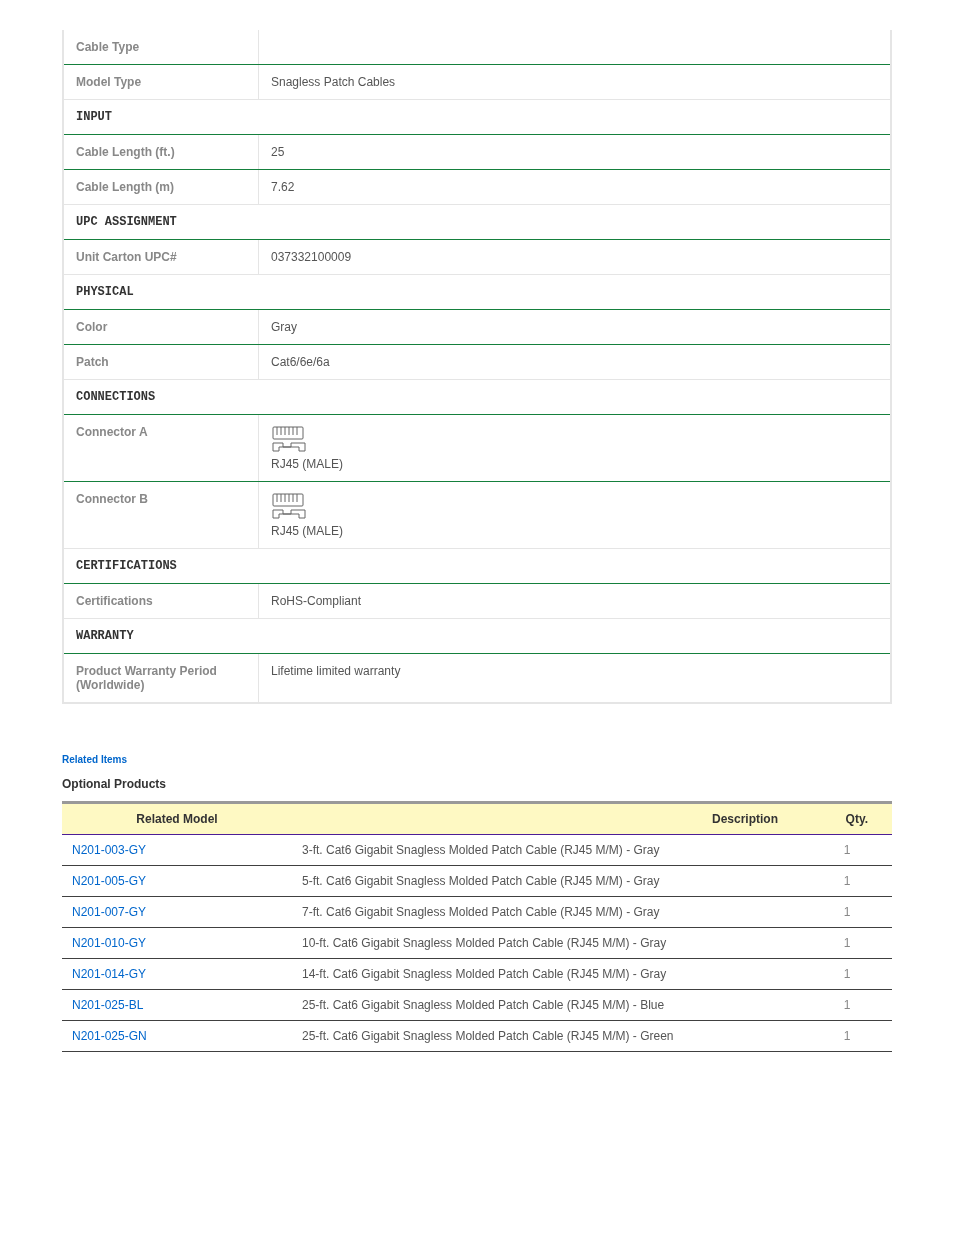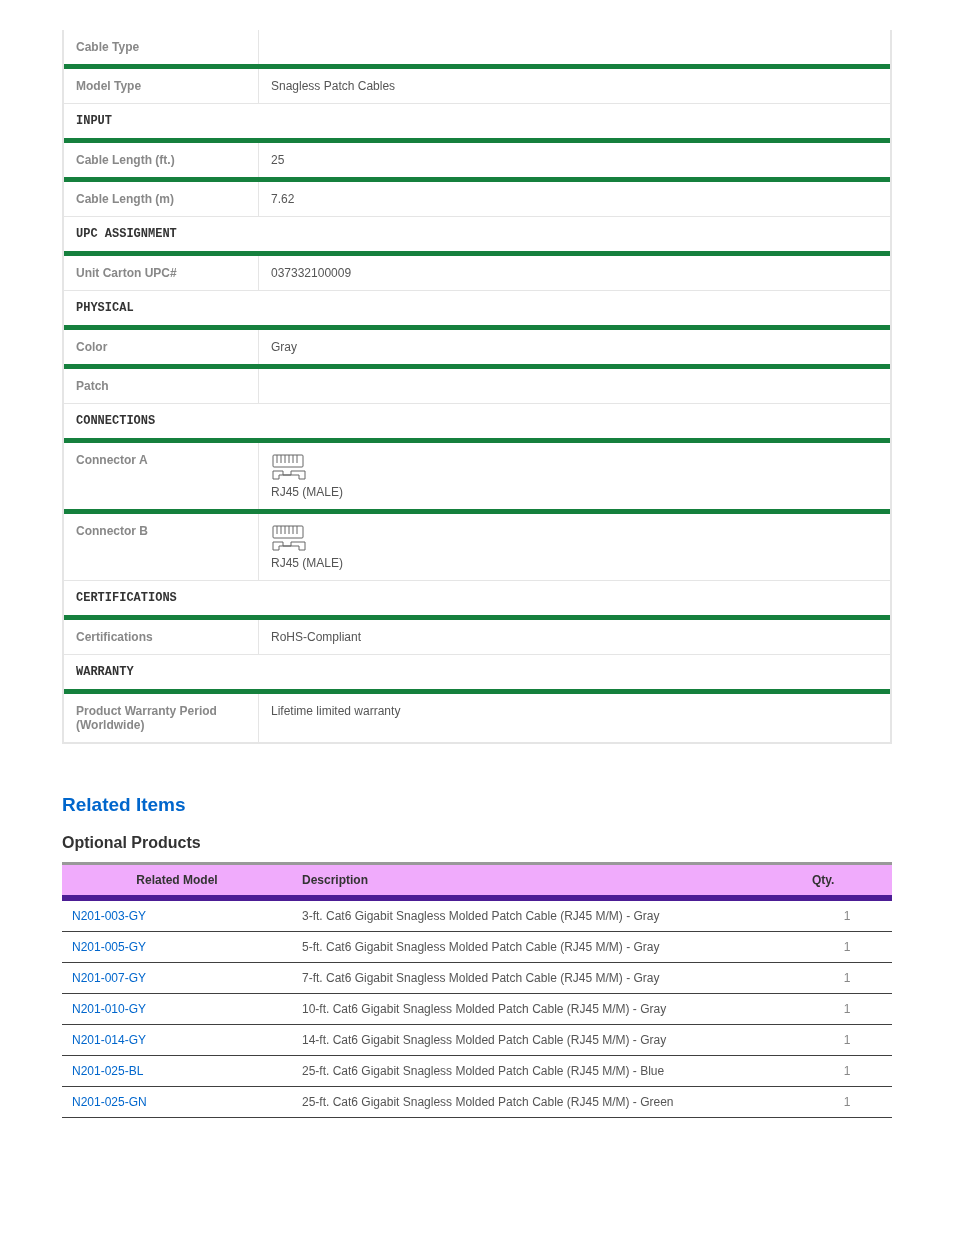--- a/index.html
+++ b/index.html
@@ -13,21 +13,21 @@
   .spec-table {
     width: 100%;
     border-collapse: separate;
     border-spacing: 0;
     border-left: 2px solid #e5e5e5;
     border-right: 2px solid #e5e5e5;
     border-bottom: 2px solid #e5e5e5;
   }
   .spec-row {
     display: flex;
-    border-top: 5px solid #15803d;
+    border-top: 1px solid #15803d;
   }
   .spec-row:first-child {
     border-top: none;
     flex-direction: column;
   }
   .spec-label {
     width: 195px;
     flex-shrink: 0;
     padding: 10px 12px;
     font-weight: bold;
@@ -47,47 +47,47 @@
     font-family: Liberation Mono, monospace;
   }
   .connector-cell {
     display: flex;
     flex-direction: column;
     align-items: flex-start;
     gap: 2px;
   }
   .related-heading {
     color: #0066cc;
-    font-size: 19px;
+    font-size: 10px;
     font-weight: bold;
     margin-top: 50px;
-    margin-bottom: 18px;
+    margin-bottom: 12px;
   }
   .sub-heading {
     font-weight: bold;
     color: #333;
-    font-size: 16px;
+    font-size: 12px;
     margin-bottom: 10px;
   }
   .related-table {
     width: 100%;
     border-collapse: collapse;
     border-top: 3px solid #999;
   }
   .related-table th {
-    background: #f0abfc;
-    padding: 8px 10px;
+    background: #fef9c3;
+    padding: 8px 24px;
     font-weight: bold;
     color: #333;
     text-align: left;
-    border-bottom: 6px solid #4c1d95;
+    border-bottom: 1px solid #4c1d95;
   }
   .related-table th.col-model { width: 230px; text-align: center; }
-  .related-table th.col-desc { text-align: left; }
-  .related-table th.col-qty { width: 90px; text-align: left; }
+  .related-table th.col-desc { text-align: right; }
+  .related-table th.col-qty { width: 90px; text-align: right; }
   .related-table td {
     padding: 8px 10px;
     border-bottom: 1px solid #404040;
     vertical-align: top;
     color: #555;
   }
   .related-table td.col-model a {
     color: #0066cc;
     text-decoration: none;
   }
@@ -132,20 +132,21 @@
 
   <div class="spec-section">PHYSICAL</div>
 
   <div class="spec-row">
     <div class="spec-label">Color</div>
     <div class="spec-value">Gray</div>
   </div>
 
   <div class="spec-row">
     <div class="spec-label">Patch</div>
+    <div class="spec-value">Cat6/6e/6a</div>
   </div>
 
   <div class="spec-section">CONNECTIONS</div>
 
   <div class="spec-row">
     <div class="spec-label">Connector A</div>
     <div class="spec-value connector-cell">
       <span>
         <svg class="rj45-svg" width="40" height="30" viewBox="0 0 40 30">
           <g stroke="#666" stroke-width="1" fill="none">

